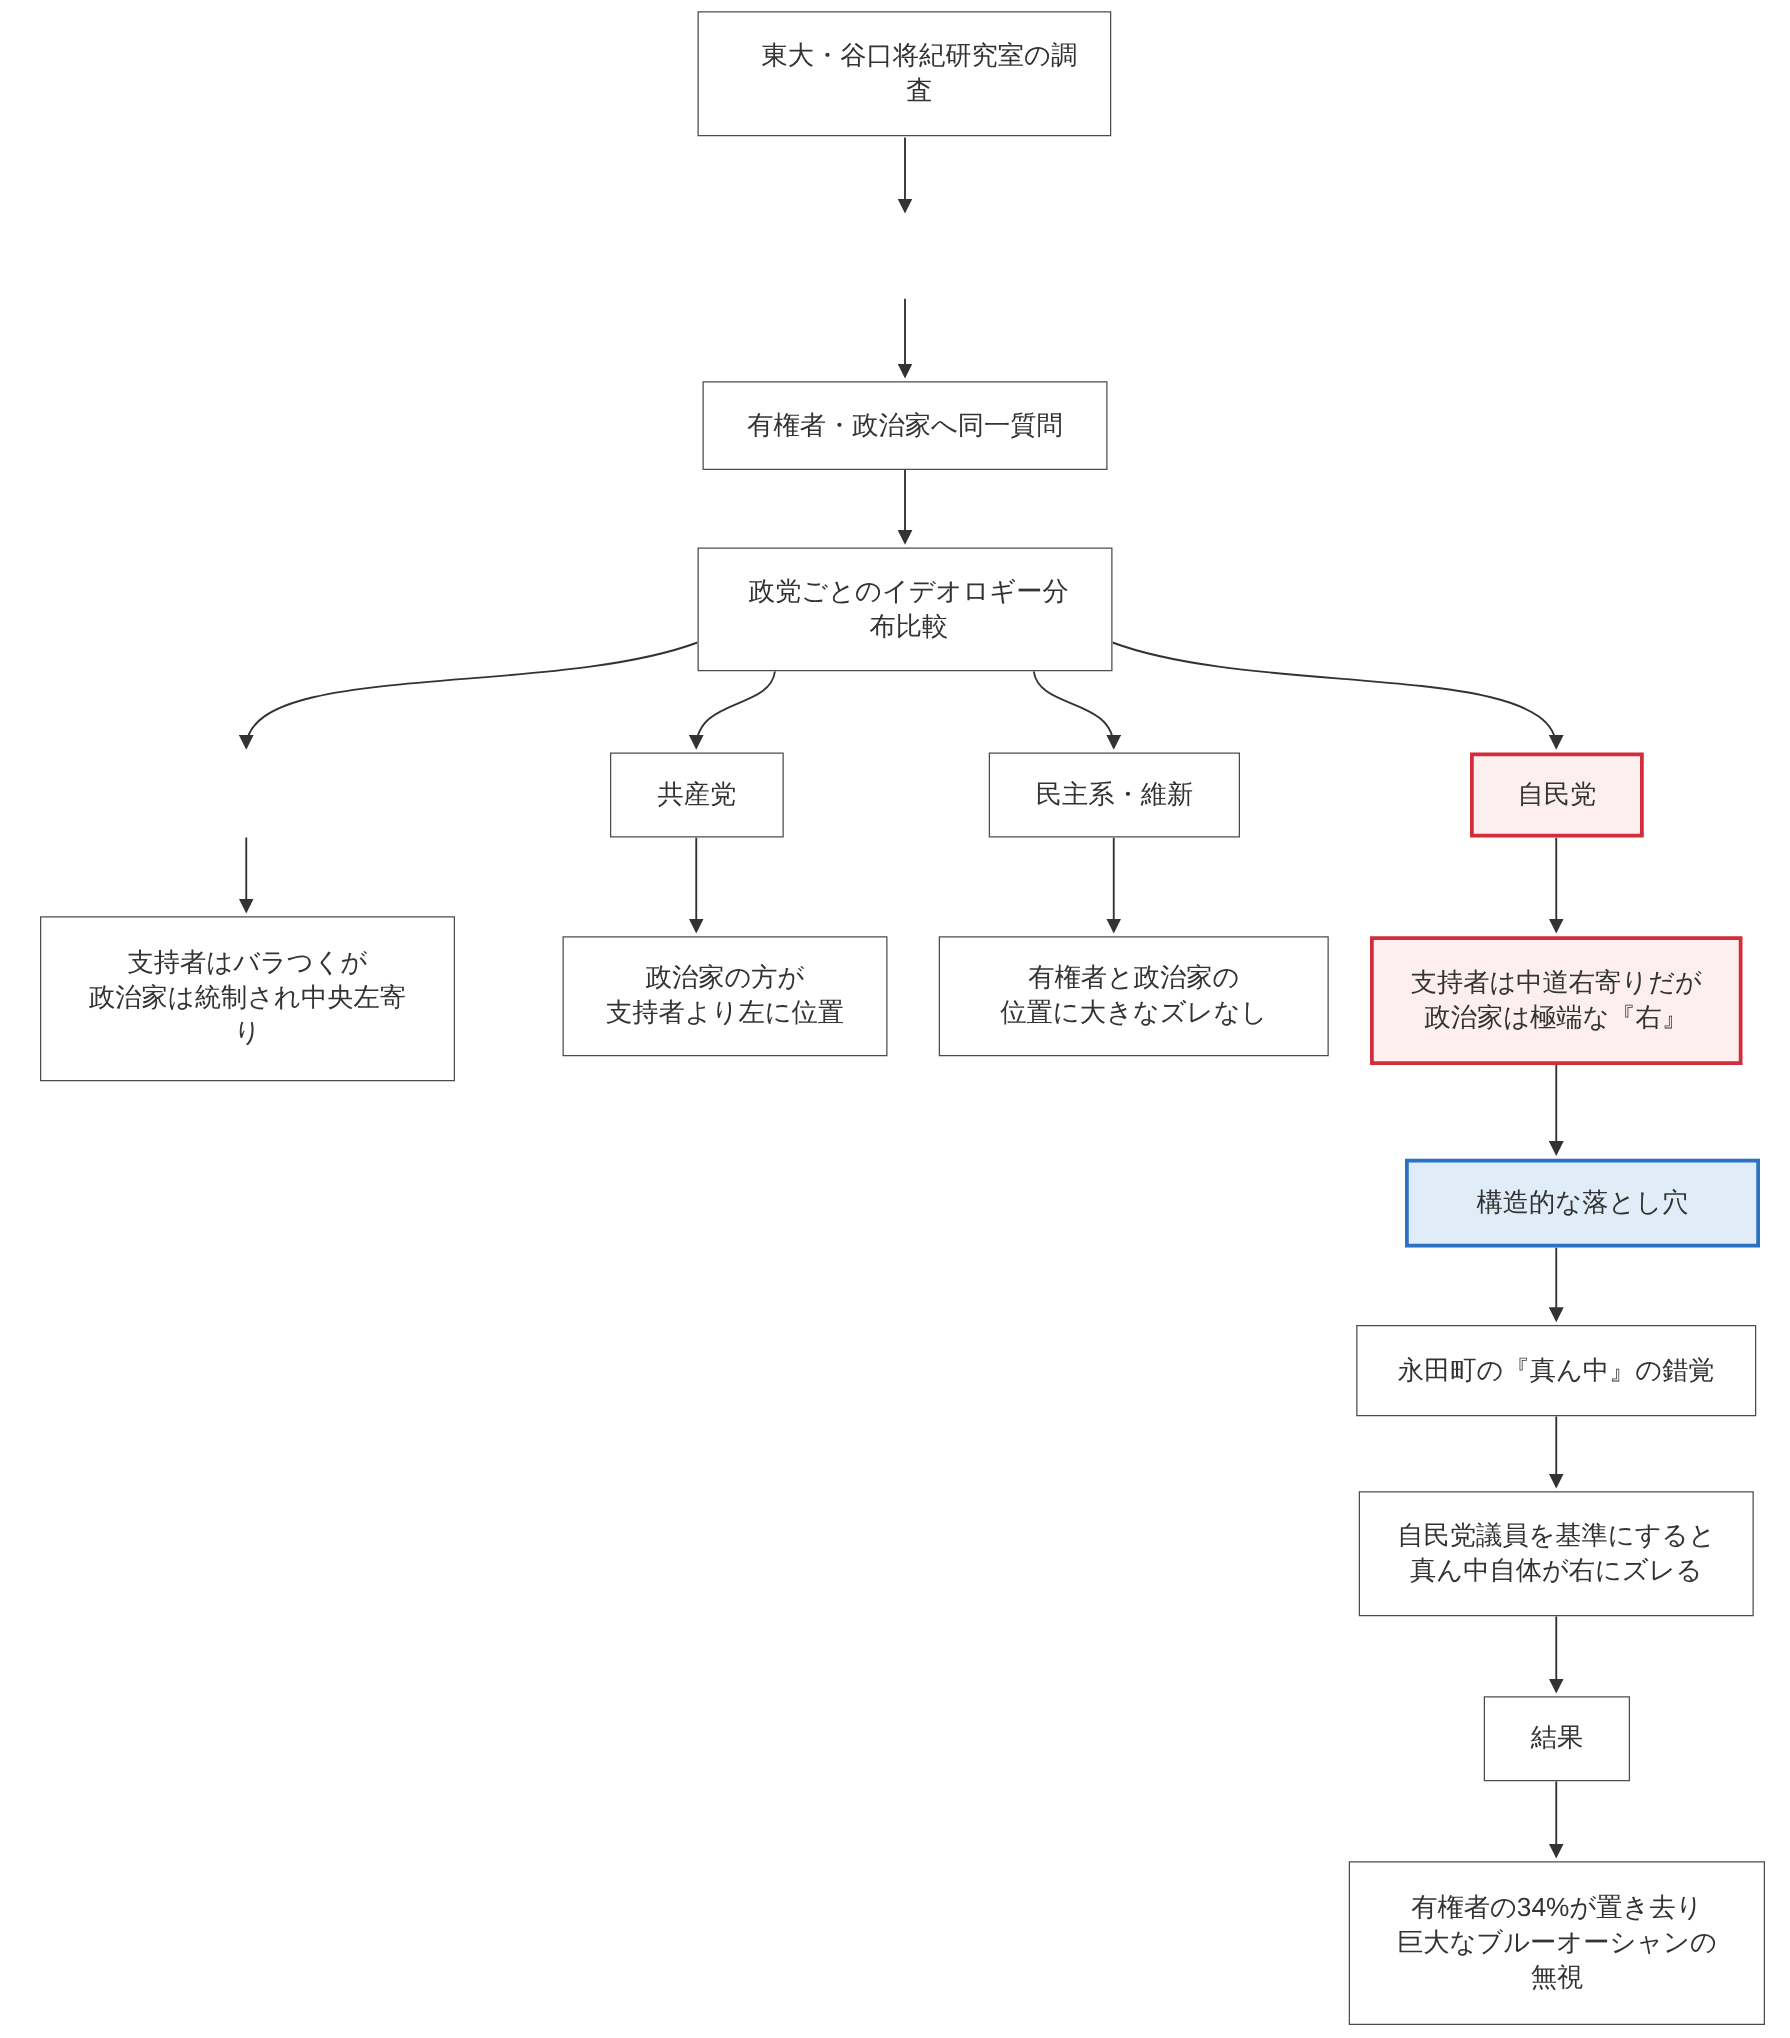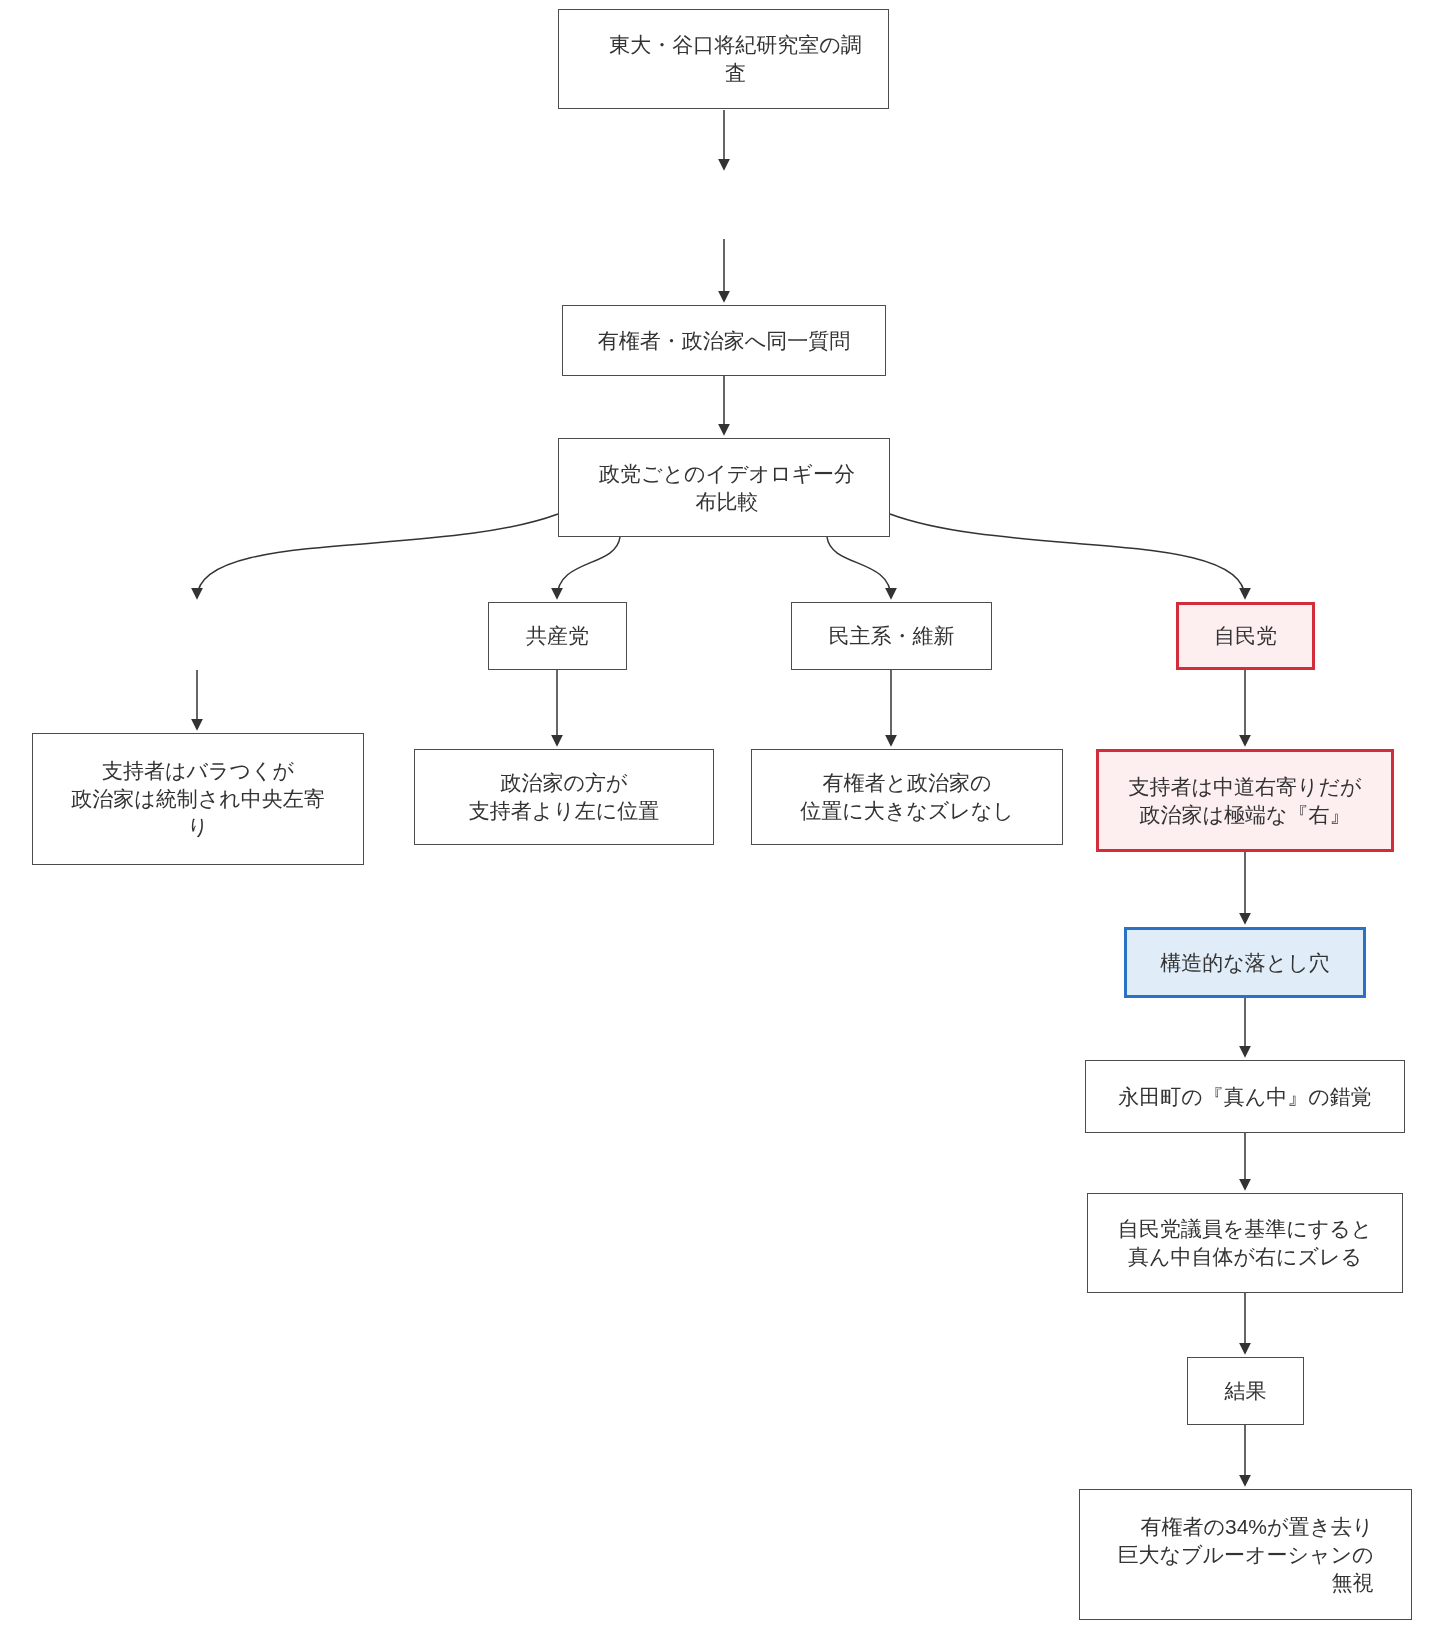--- a/index.html
+++ b/index.html
@@ -92,35 +92,35 @@
   <div class="node" style="left:488px; top:602px; width:139px; height:68px;">共産党</div>
 
   <div class="node" style="left:791px; top:602px; width:201px; height:68px;text-align:center;">民主系・維新</div>
 
   <div class="node red" style="left:1176px; top:602px; width:139px; height:68px;">自民党</div>
 
   <div class="node" style="left:32px; top:733px; width:332px; height:132px;">支持者はバラつくが
 政治家は統制され中央左寄
 り</div>
 
-  <div class="node" style="left:414px; top:749px; width:300px; height:96px;">政治家の方が
+  <div class="node" style="left:450px; top:749px; width:260px; height:96px;">政治家の方が
 支持者より左に位置</div>
 
   <div class="node" style="left:751px; top:749px; width:312px; height:96px;">有権者と政治家の
 位置に大きなズレなし</div>
 
   <div class="node red" style="left:1096px; top:749px; width:298px; height:103px;">支持者は中道右寄りだが
 政治家は極端な『右』</div>
 
-  <div class="node blue" style="left:1124px; top:927px; width:242px; height:71px;">構造的な落とし穴</div>
+  <div class="node blue" style="left:1124px; top:927px; width:284px; height:71px;">構造的な落とし穴</div>
 
   <div class="node" style="left:1085px; top:1060px; width:320px; height:73px;">永田町の『真ん中』の錯覚</div>
 
   <div class="node" style="left:1087px; top:1193px; width:316px; height:100px;">自民党議員を基準にすると
 真ん中自体が右にズレる</div>
 
   <div class="node" style="left:1187px; top:1357px; width:117px; height:68px;">結果</div>
 
-  <div class="node" style="left:1079px; top:1489px; width:333px; height:131px;text-align:right;">有権者の34%が置き去り
+  <div class="node" style="left:1079px; top:1489px; width:333px; height:131px;">有権者の34%が置き去り
 巨大なブルーオーシャンの
 無視</div>
 
 </div>
 
 </body></html>

